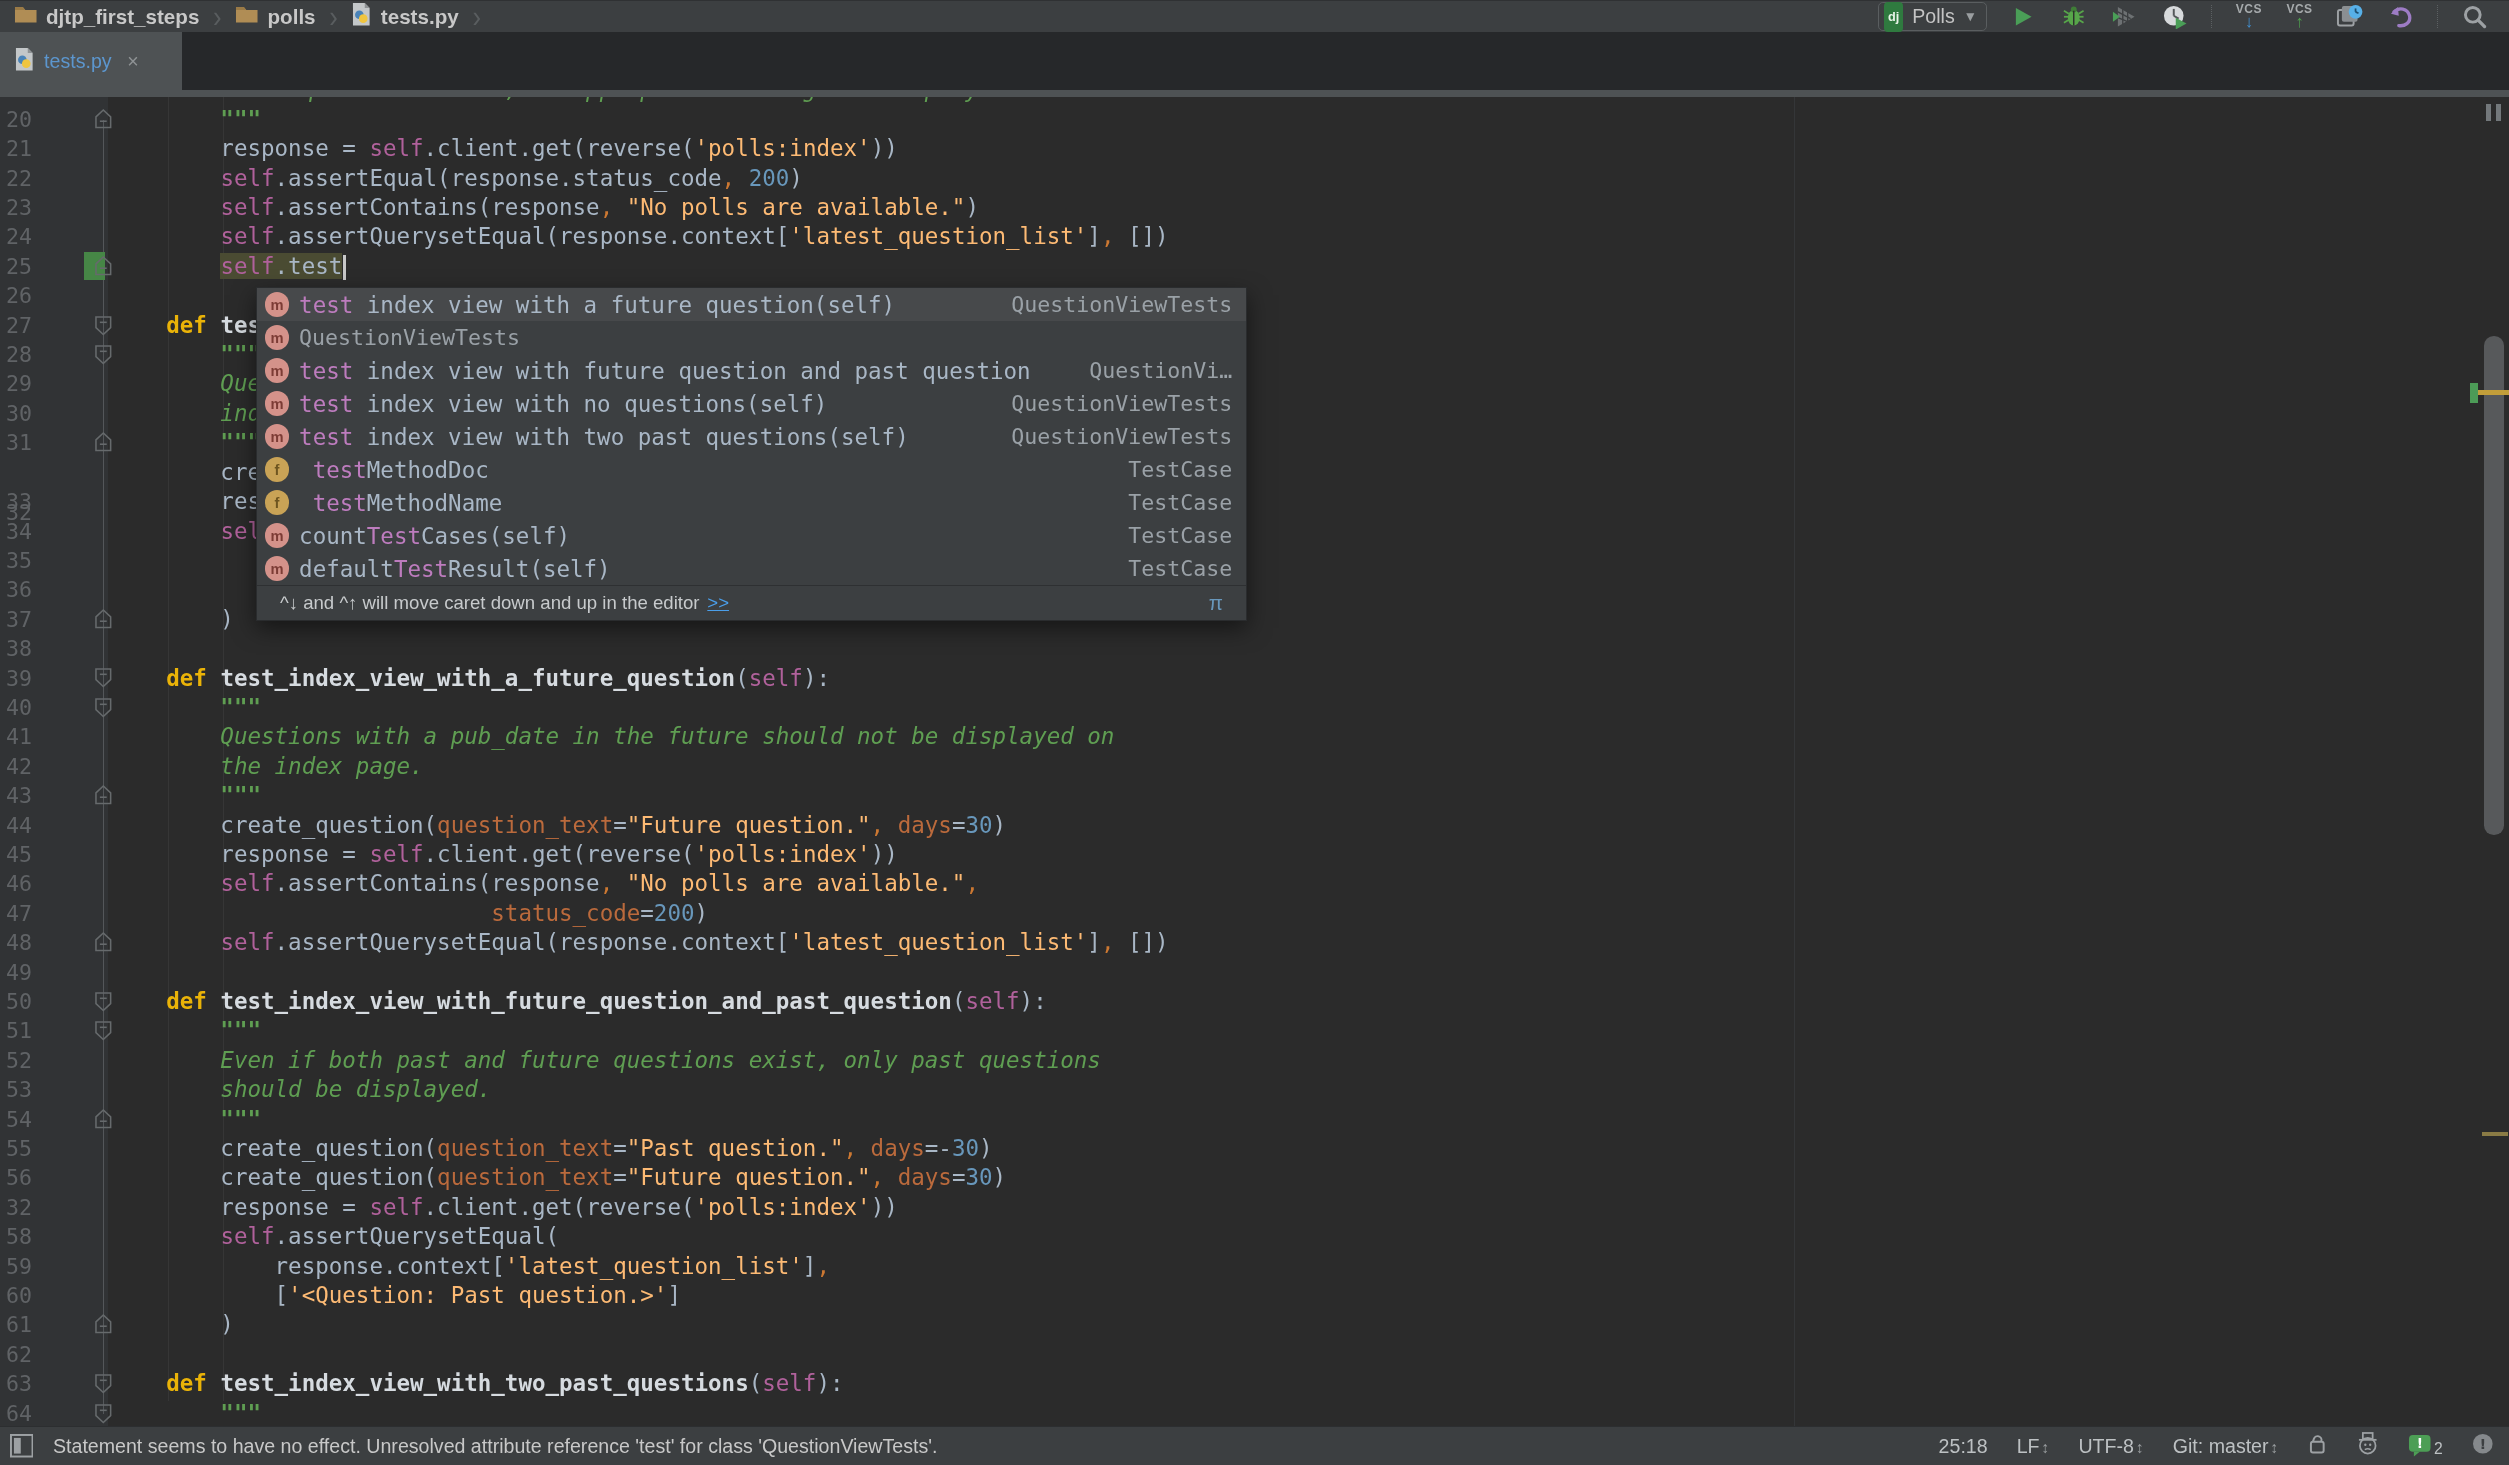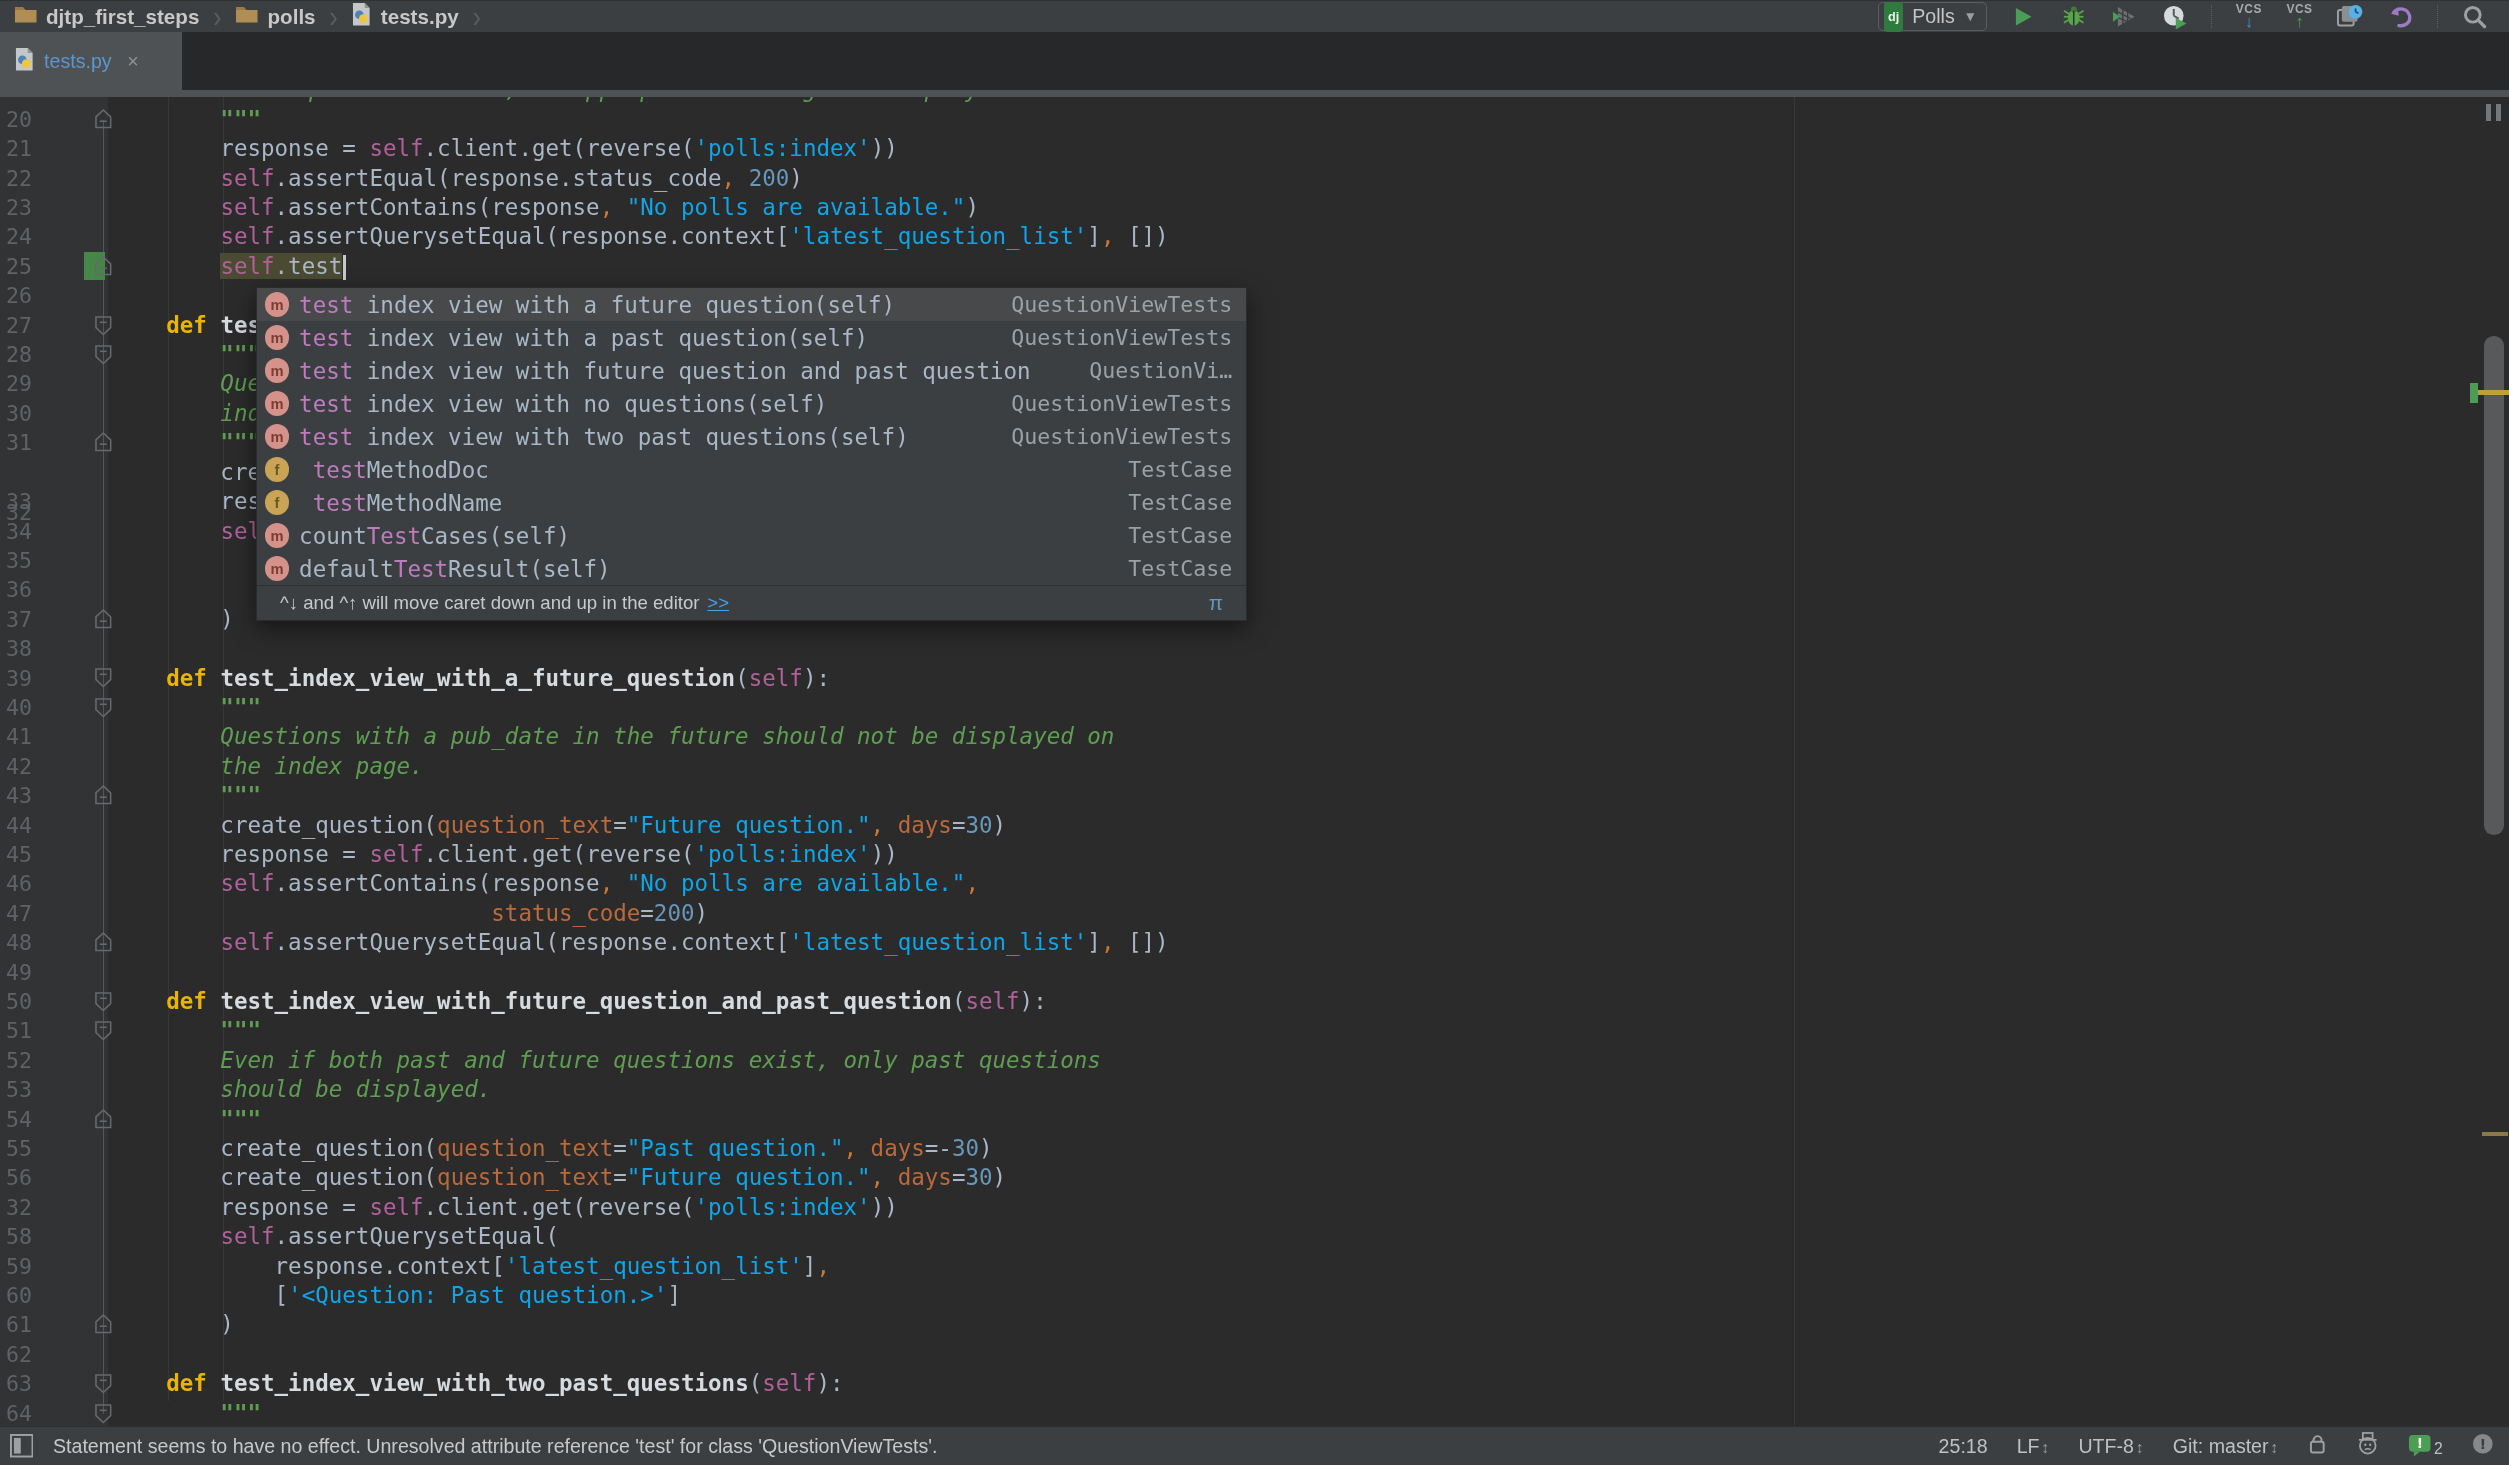--- a/index.html
+++ b/index.html
@@ -43,21 +43,21 @@
   #margin-guide{position:absolute;top:0;width:1px;height:100%;background:#343638;left:1794px;}
   .lnum{position:absolute;left:5.9px;width:43px;height:29px;line-height:29px;color:#606366;
         font-size:21.6px;text-align:left;}
   .codeline{position:absolute;left:112px;height:29px;line-height:29px;font-size:22.5px;white-space:pre;}
   .foldmark{position:absolute;left:93px;width:20.6px;height:22.5px;}
   .vcsbar{position:absolute;left:84px;width:20.6px;height:28px;background:#468646;}
 
   .tk-t{color:#a9b7c6;}
   .tk-k{color:#eab308;font-weight:700;}
   .tk-f{color:#d6dbe0;font-weight:700;}
-  .tk-s{color:#0ea5e9;text-align:center;}
+  .tk-s{color:#fdba74;text-align:center;}
   .tk-d{color:#5f9e52;font-style:italic;}
   .tk-q{color:#5f9e52;font-weight:700;}
   .tk-n{color:#6897bb;}
   .tk-a{color:#bb6a3c;}
   .tk-o{color:#cc7832;}
   .tk-p{color:#b0619b;}
   .tk-h{background:#4a4b32;}
   .tk-c{display:inline-block;width:2.9px;height:25.5px;background:#c8c8c8;vertical-align:middle;margin-left:1px;}
 
   
@@ -420,21 +420,20 @@
 
 <div id="popup">
   <div id="popup-list">
       <div class="prow sel">
         <span class="picon m">m</span>
         <span class="pname mono"><span></span><span class="match">test</span><span>_index_view_with_a_future_question(self)</span></span>
         <span class="ptype mono">QuestionViewTests</span>
       </div>
       <div class="prow">
         <span class="picon m">m</span>
-        <span class="pname mono"><span></span><span class="match">test</span><span>_index_view_with_a_past_question(self)</span></span>
         <span class="ptype mono">QuestionViewTests</span>
       </div>
       <div class="prow">
         <span class="picon m">m</span>
         <span class="pname mono"><span></span><span class="match">test</span><span>_index_view_with_future_question_and_past_question</span></span>
         <span class="ptype mono">QuestionVi…</span>
       </div>
       <div class="prow">
         <span class="picon m">m</span>
         <span class="pname mono"><span></span><span class="match">test</span><span>_index_view_with_no_questions(self)</span></span>

